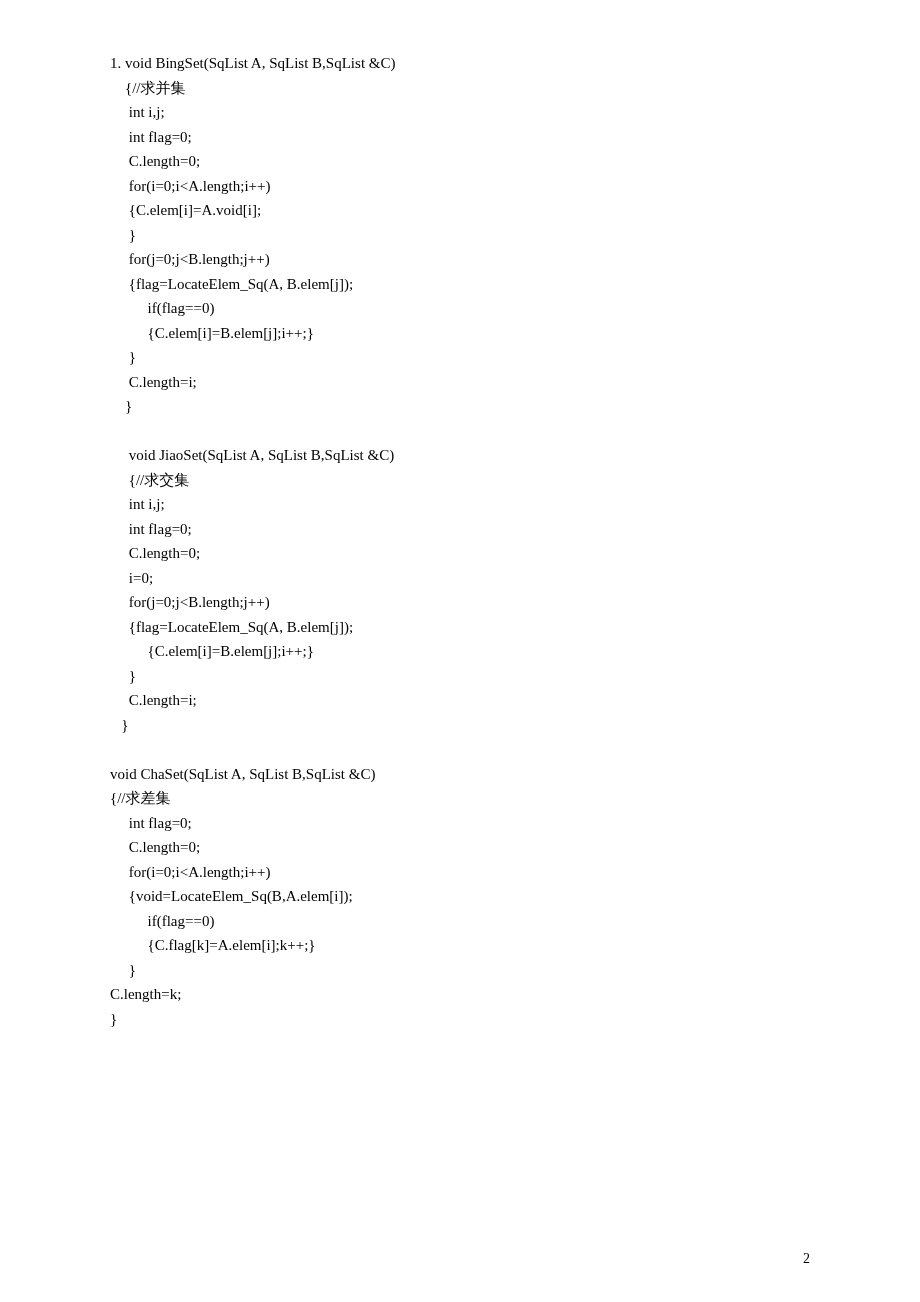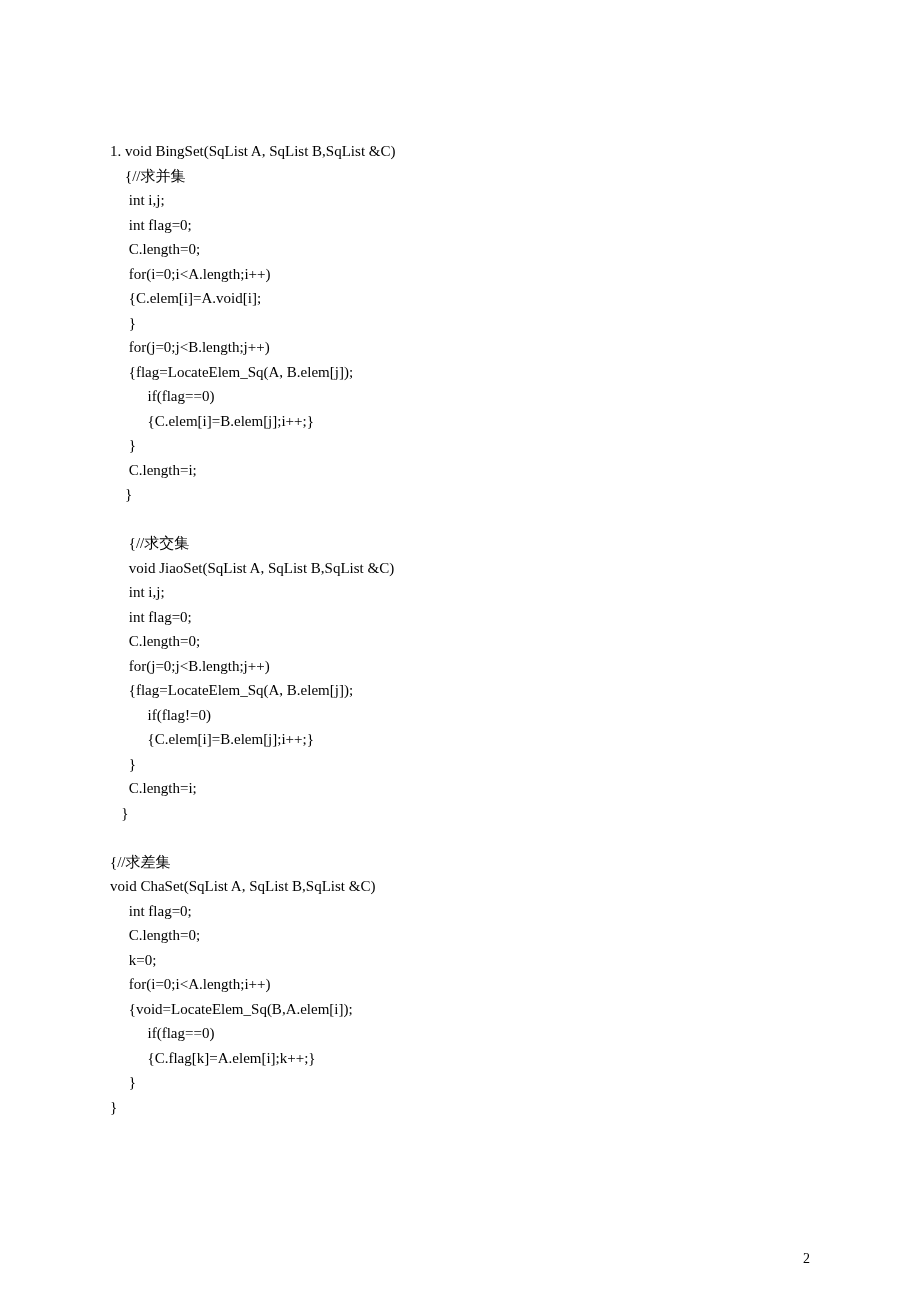--- a/index.html
+++ b/index.html
@@ -7,22 +7,21 @@
     padding: 0;
     background: #fff;
     font-family: "Times New Roman", "SimSun", serif;
     font-size: 15px;
     color: #000;
     width: 920px;
     height: 1302px;
     position: relative;
   }
   .page {
-    padding: 115px 110px 0 110px;
-    margin-top: 24px;
+    padding: 51px 110px 0 110px;
   }
   .line {
     line-height: 24.5px;
     white-space: pre;
   }
   .page-number {
     position: absolute;
     bottom: 35px;
     right: 110px;
     font-size: 14px;
@@ -42,39 +41,39 @@
       <div class="line">     {C.elem[i]=A.void[i];</div>
       <div class="line">     }</div>
       <div class="line">     for(j=0;j&lt;B.length;j++)</div>
       <div class="line">     {flag=LocateElem_Sq(A, B.elem[j]);</div>
       <div class="line">          if(flag==0)</div>
       <div class="line">          {C.elem[i]=B.elem[j];i++;}</div>
       <div class="line">     }</div>
       <div class="line">     C.length=i;</div>
       <div class="line">    }</div>
       <div class="line">&nbsp;</div>
+      <div class="line">     void JiaoSet(SqList A, SqList B,SqList &amp;C)</div>
       <div class="line">     {//求交集</div>
-      <div class="line">     void JiaoSet(SqList A, SqList B,SqList &amp;C)</div>
       <div class="line">     int i,j;</div>
       <div class="line">     int flag=0;</div>
       <div class="line">     C.length=0;</div>
+      <div class="line">     i=0;</div>
       <div class="line">     for(j=0;j&lt;B.length;j++)</div>
       <div class="line">     {flag=LocateElem_Sq(A, B.elem[j]);</div>
-      <div class="line">          if(flag!=0)</div>
       <div class="line">          {C.elem[i]=B.elem[j];i++;}</div>
       <div class="line">     }</div>
       <div class="line">     C.length=i;</div>
       <div class="line">   }</div>
       <div class="line">&nbsp;</div>
+      <div class="line">void ChaSet(SqList A, SqList B,SqList &amp;C)</div>
       <div class="line">{//求差集</div>
-      <div class="line">void ChaSet(SqList A, SqList B,SqList &amp;C)</div>
       <div class="line">     int flag=0;</div>
       <div class="line">     C.length=0;</div>
-      <div class="line">     k=0;</div>
       <div class="line">     for(i=0;i&lt;A.length;i++)</div>
       <div class="line">     {void=LocateElem_Sq(B,A.elem[i]);</div>
       <div class="line">          if(flag==0)</div>
       <div class="line">          {C.flag[k]=A.elem[i];k++;}</div>
       <div class="line">     }</div>
+      <div class="line">C.length=k;</div>
       <div class="line">}</div>
     </div>
 </div>
 <div class="page-number">2</div>
 
 </body></html>

